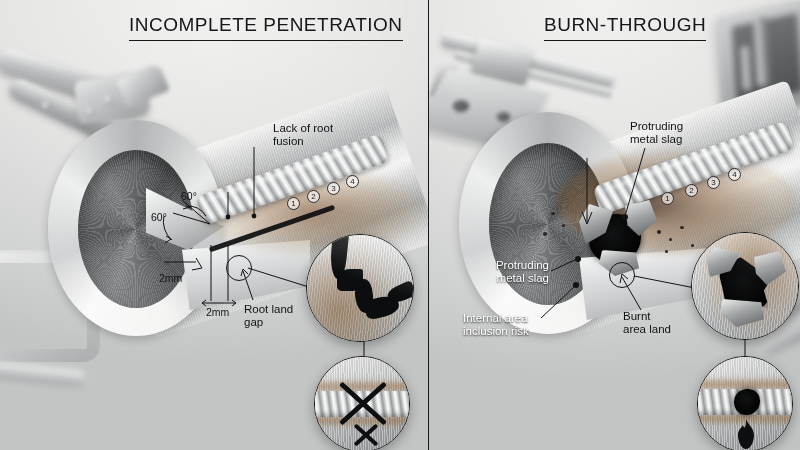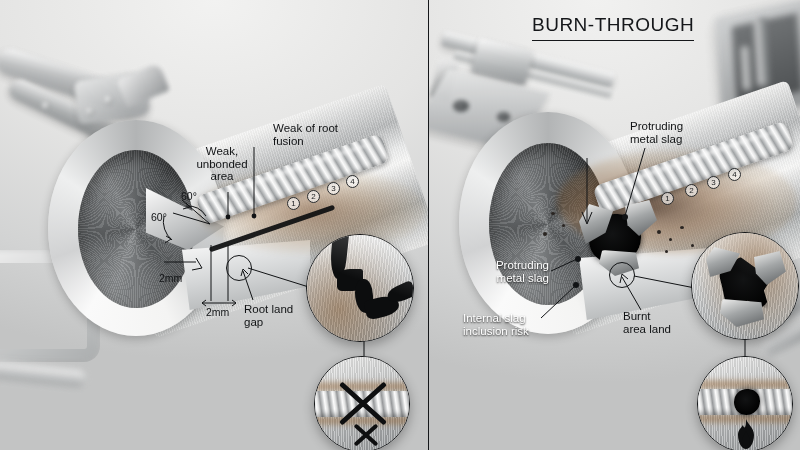--- a/index.html
+++ b/index.html
@@ -333,24 +333,21 @@
       <polyline class="thin" points="253,300 243,271"></polyline>
       <polyline class="thin" points="241,276 243,269 248,274"></polyline>
 
       <polyline class="thin" points="248,268 312,288"></polyline>
 
       <polyline class="thin" points="364,341 364,356"></polyline>
     </svg>
 
     <div class="callout-ring" style="left:226px; top:255px; width:26px; height:26px;"></div>
 
-    <div class="lbl c" style="left:188px; top:145px; width:68px;">Weak,
-unbonded
-area</div>
-    <div class="lbl" style="left:273px; top:122px;">Weak of root
+    <div class="lbl" style="left:273px; top:122px;">Lack of root
 fusion</div>
     <div class="lbl" style="left:244px; top:303px;">Root land
 gap</div>
 
     <div class="dim" style="left:181px; top:190px;">60°</div>
     <div class="dim" style="left:151px; top:211px;">60°</div>
     <div class="dim" style="left:159px; top:272px;">2mm</div>
     <div class="dim" style="left:206px; top:306px;">2mm</div>
 
     <div class="detail" style="left:306px; top:234px; width:108px; height:108px;">
@@ -368,20 +365,21 @@
       <div class="fill metal-bg2"></div>
       <div class="heat-strip" style="top:22px;"></div>
       <div class="heat-strip" style="top:56px;"></div>
       <div class="bead-strip" style="top:34px;"></div>
       <div class="xmark" style="left:18px; top:44px; width:60px; height:5px; transform:rotate(42deg);"></div>
       <div class="xmark" style="left:18px; top:44px; width:60px; height:5px; transform:rotate(-42deg);"></div>
       <div class="xmark" style="left:36px; top:76px; width:30px; height:4px; transform:rotate(42deg);"></div>
       <div class="xmark" style="left:36px; top:76px; width:30px; height:4px; transform:rotate(-42deg);"></div>
     </div>
 
+    <div class="title left">INCOMPLETE PENETRATION</div>
   </div>
 
   <div class="panel right">
 
     <div>
       <div class="tool caliper-beam" style="left:11px;"></div>
       <div class="tool caliper-beam2" style="left:23px;"></div>
       <div class="tool caliper-slide" style="left:45px;"></div>
       <div class="tool caliper-jawA" style="left:5px;"></div>
     </div>
@@ -465,21 +463,21 @@
 
       <polyline class="thin" points="316,340 316,356"></polyline>
     </svg>
 
     <div class="callout-ring" style="left:180px; top:262px; width:26px; height:26px;"></div>
 
     <div class="lbl" style="left:201px; top:120px;">Protruding
 metal slag</div>
     <div class="lbl w r" style="left:40px; top:259px; width:80px;">Protruding
 metal slag</div>
-    <div class="lbl w" style="left:34px; top:312px;">Internal slag
+    <div class="lbl w" style="left:34px; top:312px;">Internal area
 inclusion risk</div>
     <div class="lbl" style="left:194px; top:310px;">Burnt
 area land</div>
 
     <div class="detail" style="left:262px; top:232px; width:108px; height:108px;">
       <div class="fill metal-bg"></div>
       <div class="fill" style="background:radial-gradient(ellipse at 62% 28%, rgba(126,80,36,.55), rgba(150,108,62,.18) 50%, transparent 72%);"></div>
       <div class="hole-dark" style="left:26px; top:24px; width:56px; height:56px;
            clip-path:polygon(40% 0%, 68% 20%, 100% 30%, 82% 60%, 92% 94%, 52% 78%, 16% 96%, 8% 56%, 0% 24%);"></div>
       <div class="molten" style="left:14px; top:14px; width:34px; height:30px;
@@ -496,17 +494,17 @@
       <div class="heat-strip" style="top:20px;"></div>
       <div class="heat-strip" style="top:54px;"></div>
       <div class="bead-strip" style="top:32px;"></div>
       <div class="hole-dark" style="left:36px; top:32px; width:26px; height:26px;"></div>
       <svg class="flame" style="left:34px; top:62px; width:28px; height:30px;" viewBox="0 0 28 30">
         <path d="M14 0 C17 7 22 9 22 16 C22 24 18 30 14 30 C10 30 6 24 6 16 C6 11 9 9 11 6 C12 10 14 10 14 0 Z" fill="#0e0f10"></path>
         <path d="M14 12 C16 16 18 18 18 22 C18 26 16 29 14 29 C12 29 10 26 10 22 C10 18 12 16 14 12 Z" fill="#0e0f10"></path>
       </svg>
     </div>
 
-    <div class="title right" style="left:103px;">BURN-THROUGH</div>
+    <div class="title right" style="left:115px;">BURN-THROUGH</div>
   </div>
 
   <div class="divider"></div>
 </div>
 
 </body></html>

